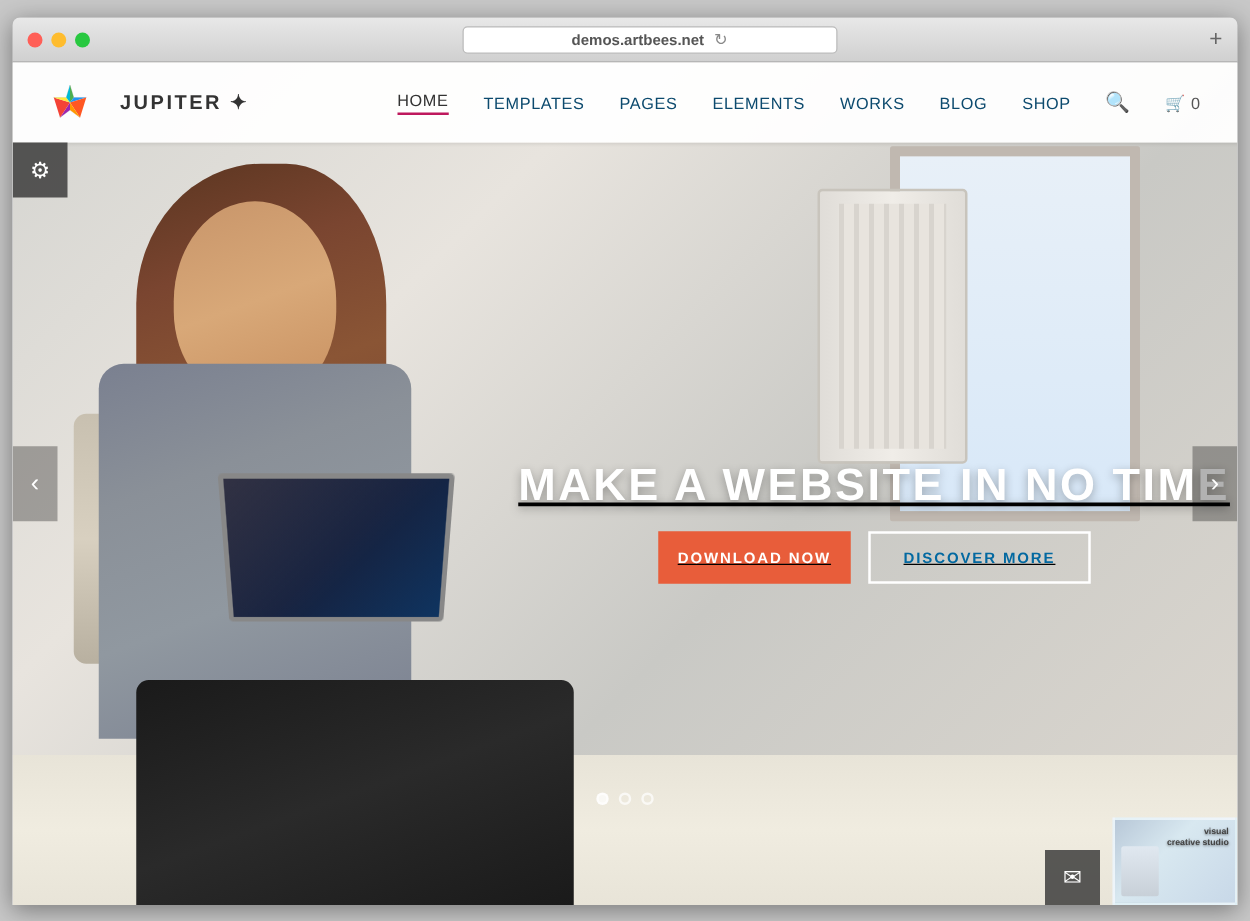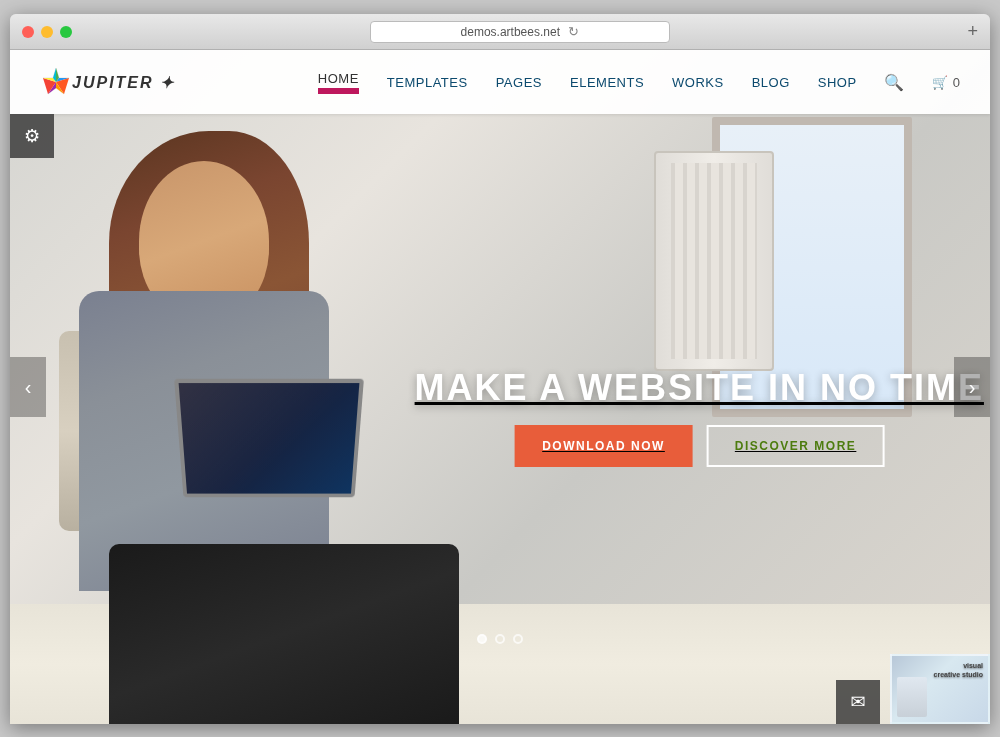--- a/index.html
+++ b/index.html
@@ -61,20 +61,21 @@
       color: #555;
       display: flex;
       align-items: center;
       justify-content: center;
       position: relative;
     }
 
     .address-text {
       font-size: 12px;
       color: #555;
+      font-weight: bold;
     }
 
     .refresh-icon {
       margin-left: 8px;
       color: #888;
       font-size: 13px;
     }
 
     .browser-new-tab {
       color: #666;
@@ -102,23 +103,22 @@
       height: 64px;
       display: flex;
       align-items: center;
       padding: 0 30px;
       box-shadow: 0 1px 3px rgba(0,0,0,0.1);
     }
 
     .site-logo {
       display: flex;
       align-items: center;
-      gap: 0;
+      gap: 24px;
       text-decoration: none;
-      font-style: italic;
     }
 
     .logo-star {
       width: 32px;
       height: 32px;
     }
 
     .logo-text {
       font-size: 16px;
       font-weight: 600;
@@ -139,21 +139,21 @@
       font-weight: 500;
       color: #0c4a6e;
       text-decoration: none;
       letter-spacing: 0.5px;
       text-transform: uppercase;
       cursor: pointer;
     }
 
     .nav-item.active {
       color: #333;
-      border-bottom: 6px solid #be185d;
+      border-bottom: 2px solid #be185d;
       padding-bottom: 2px;
     }
 
     .nav-search {
       font-size: 16px;
       color: #555;
       cursor: pointer;
     }
 
     .nav-cart {
@@ -381,32 +381,32 @@
 
     .hero-buttons {
       display: flex;
       gap: 14px;
       justify-content: center;
     }
 
     .btn-primary {
       background: #e85d3a;
       color: #fff;
-      padding: 13px 28px;
+      padding: 13px 16px;
       font-size: 12px;
       font-weight: 700;
       letter-spacing: 1.5px;
       text-transform: uppercase;
       border: none;
       cursor: pointer;
     }
 
     .btn-secondary {
       background: transparent;
-      color: #4d7c0f;
+      color: #0369a1;
       padding: 12px 26px;
       font-size: 12px;
       font-weight: 700;
       letter-spacing: 1.5px;
       text-transform: uppercase;
       border: 2px solid #fff;
       cursor: pointer;
     }
 
     

